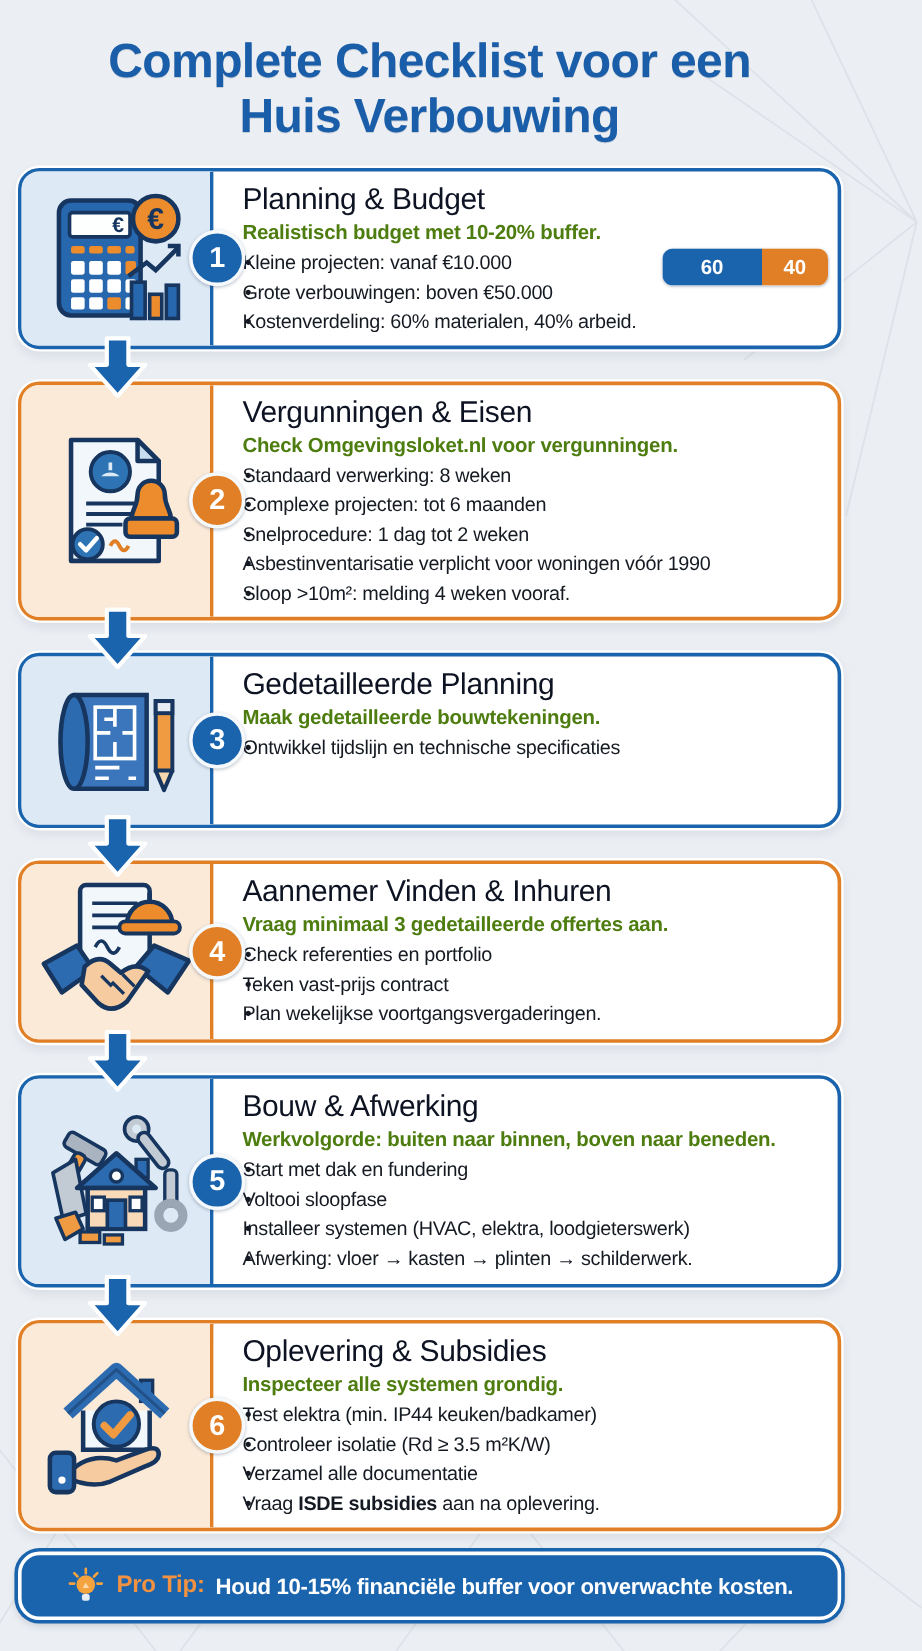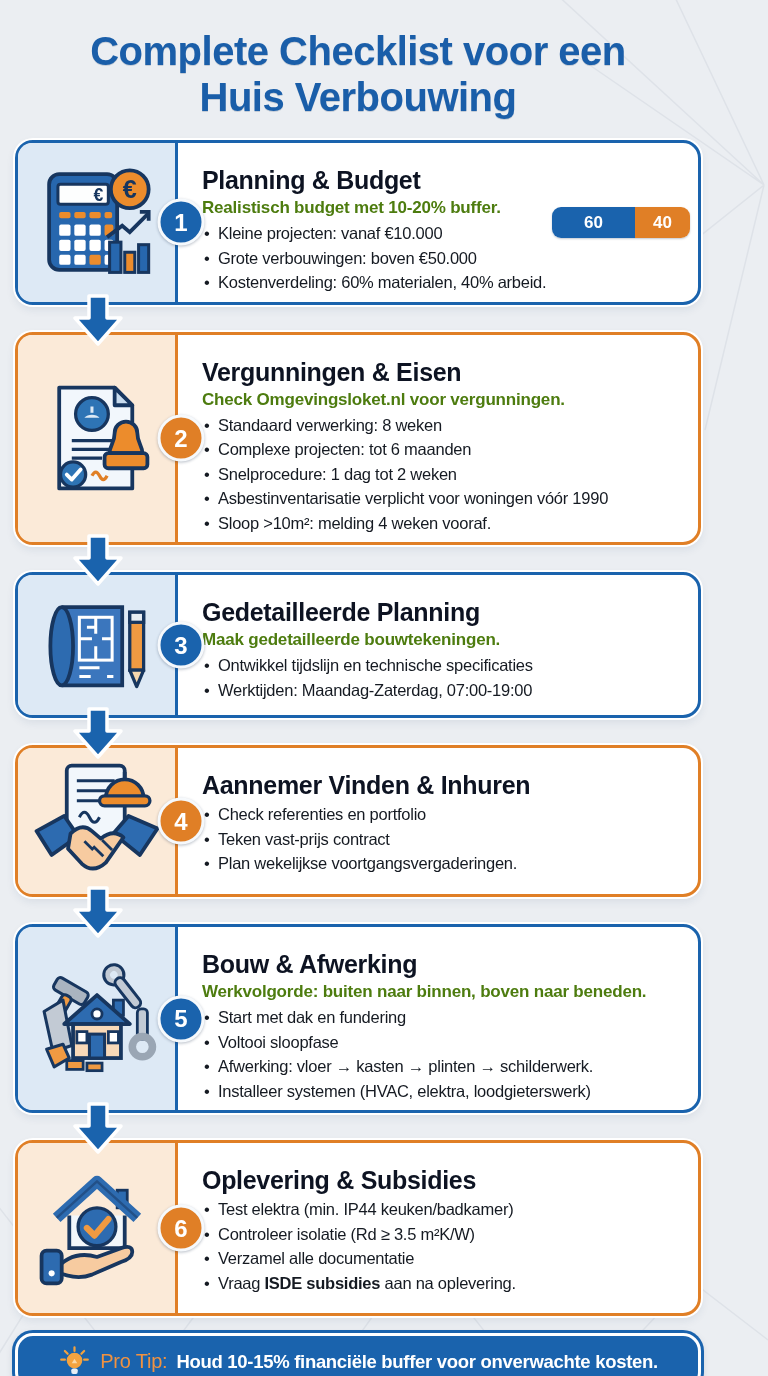--- a/index.html
+++ b/index.html
@@ -60,31 +60,30 @@
     border: 3px solid #f6f9fc;
     color: #fff;
     font-size: 24px; font-weight: 800;
     display: flex; align-items: center; justify-content: center;
     z-index: 3;
     box-shadow: 0 1px 3px rgba(20,40,70,.3);
   }
 
   .content { flex: 1; padding: 7px 10px 7px 24px; position: relative; }
   .content h2 {
-    font-size: 25px; line-height: 29px; margin: 16px 0 2px;
-    font-weight: 700; color: #0d1322; letter-spacing: -0.3px;
+    font-size: 25px; line-height: 29px; margin: 2px 0 2px;
+    font-weight: 400; color: #0d1322; letter-spacing: -0.3px;
   }
   .subtitle {
     font-size: 17px; line-height: 21px; margin: 0 0 3px;
     font-weight: 700; color: #4d7c0f; letter-spacing: -0.2px;
   }
   ul.bullets { list-style: none; }
   ul.bullets li {
     position: relative;
-    padding-left: 16px;
     font-size: 16.5px; line-height: 24.5px;
     color: #151a22; letter-spacing: -0.25px; font-weight: 500;
   }
   ul.bullets li::before { content: "•"; position: absolute; left: 2px; top: 0; }
   .bold-inline { font-weight: 800; }
 
   .ratio-bar {
     position: absolute; top: 64px; right: 8px;
     width: 138px; height: 31px;
     border-radius: 9px; overflow: hidden;
@@ -106,21 +105,21 @@
     width: 686px; height: 57px;
     margin: 17px auto 0;
     background: #1a63ad;
     border: 3px solid #ffffff;
     border-radius: 18px;
     box-shadow: 0 0 0 3px #1a63ad, 0 3px 8px rgba(20,40,70,.25);
     display: flex; align-items: center; justify-content: center;
     gap: 9px;
   }
   .pro-tip svg { width: 33px; height: 33px; flex: 0 0 auto; }
-  .pro-label { color: #f09241; font-weight: 400; font-size: 20px; letter-spacing: -0.2px; text-align: center; }
+  .pro-label { color: #f09241; font-weight: 700; font-size: 20px; letter-spacing: -0.2px; text-align: center; }
   .pro-text  { color: #ffffff; font-weight: 700; font-size: 18.5px; letter-spacing: -0.3px; }
 </style>
 </head>
 <body>
 
 <svg class="bg-pattern" width="768" height="1376" viewBox="0 0 768 1376">
   <g stroke="#dee2e8" stroke-width="1.5" fill="none">
     <path d="M530 -30 L764 185 M764 185 L575 55 M764 185 L655 -45 M764 185 L705 430 M764 185 L620 300"></path>
     <path d="M-30 1170 L130 1376 M70 1240 L-15 1376 M210 1295 L150 1376 M330 1376 L420 1250 L520 1376 M420 1250 L560 1170 M600 1376 L690 1280 L768 1340"></path>
   </g>
@@ -232,21 +231,20 @@
           <rect x="76" y="24" width="11" height="8" fill="#e8edf3" stroke="#17365f" stroke-width="2.6"></rect>
           <path d="M76 70 h11 l-5.5 13 z" fill="#f6d7ae" stroke="#17365f" stroke-width="2.6" stroke-linejoin="round"></path>
         </svg>
       </div>
       <div class="badge">3</div>
       <div class="content">
         <h2>Gedetailleerde Planning</h2>
         <p class="subtitle">Maak gedetailleerde bouwtekeningen.</p>
         <ul class="bullets">
           <li>Ontwikkel tijdslijn en technische specificaties</li>
-          <li>Werktijden: Maandag-Zaterdag, 07:00-19:00</li>
         </ul>
       </div>
     </div>
 
     <div class="arrow-row">
       <svg viewBox="0 0 58 52">
         <path d="M20 2 H38 V24 H52 L29 50 L6 24 H20 Z" fill="#1a63ad" stroke="#ffffff" stroke-width="3.5" stroke-linejoin="round"></path>
       </svg>
     </div>
 
@@ -261,20 +259,21 @@
           <rect x="52" y="30" width="40" height="8" rx="4" fill="#ec8c2c" stroke="#17365f" stroke-width="2.6"></rect>
           <path d="M2 58 l22 -12 11 16 -21 15 z" fill="#2d6bb0" stroke="#17365f" stroke-width="3" stroke-linejoin="round"></path>
           <path d="M98 56 l-23 -10 -12 14 21 17 z" fill="#2d6bb0" stroke="#17365f" stroke-width="3" stroke-linejoin="round"></path>
           <path d="M29 60 q9 -9 17 -2 l7 6 q10 -8 18 -1 l-14 20 q-10 9 -19 1 l-11 -12 z" fill="#f7cba0" stroke="#17365f" stroke-width="3" stroke-linejoin="round"></path>
           <path d="M47 70 l8 8 M54 65 l8 8 M40 66 l7 7" fill="none" stroke="#17365f" stroke-width="2.2"></path>
         </svg>
       </div>
       <div class="badge">4</div>
       <div class="content">
         <h2>Aannemer Vinden &amp; Inhuren</h2>
+        <p class="subtitle">Vraag minimaal 3 gedetailleerde offertes aan.</p>
         <ul class="bullets">
           <li>Check referenties en portfolio</li>
           <li>Teken vast-prijs contract</li>
           <li>Plan wekelijkse voortgangsvergaderingen.</li>
         </ul>
       </div>
     </div>
 
     <div class="arrow-row">
       <svg viewBox="0 0 58 52">
@@ -309,22 +308,22 @@
           <rect x="42" y="85" width="12" height="6" fill="#f09a42" stroke="#17365f" stroke-width="2.2"></rect>
         </svg>
       </div>
       <div class="badge">5</div>
       <div class="content">
         <h2>Bouw &amp; Afwerking</h2>
         <p class="subtitle">Werkvolgorde: buiten naar binnen, boven naar beneden.</p>
         <ul class="bullets">
           <li>Start met dak en fundering</li>
           <li>Voltooi sloopfase</li>
+          <li>Installeer systemen (HVAC, elektra, loodgieterswerk)</li>
           <li>Afwerking: vloer → kasten → plinten → schilderwerk.</li>
-          <li>Installeer systemen (HVAC, elektra, loodgieterswerk)</li>
         </ul>
       </div>
     </div>
 
     <div class="arrow-row">
       <svg viewBox="0 0 58 52">
         <path d="M20 2 H38 V24 H52 L29 50 L6 24 H20 Z" fill="#1a63ad" stroke="#ffffff" stroke-width="3.5" stroke-linejoin="round"></path>
       </svg>
     </div>
 
@@ -338,20 +337,21 @@
           <circle cx="50" cy="49" r="15" fill="#2d6bb0" stroke="#17365f" stroke-width="2.6"></circle>
           <path d="M42 50 l6 6 11 -13" fill="none" stroke="#f09a42" stroke-width="5" stroke-linecap="round" stroke-linejoin="round"></path>
           <path d="M16 84 q14 -17 34 -11 l19 -7 q9 -3 9 3 q0 5 -9 8 l-23 10 q-13 5 -30 -3 z" fill="#f7cba0" stroke="#17365f" stroke-width="3" stroke-linejoin="round"></path>
           <rect x="6" y="68" width="16" height="26" rx="4" fill="#2d6bb0" stroke="#17365f" stroke-width="3"></rect>
           <circle cx="14" cy="86" r="2.4" fill="#ffffff"></circle>
         </svg>
       </div>
       <div class="badge">6</div>
       <div class="content">
         <h2>Oplevering &amp; Subsidies</h2>
+        <p class="subtitle">Inspecteer alle systemen grondig.</p>
         <ul class="bullets">
           <li>Test elektra (min. IP44 keuken/badkamer)</li>
           <li>Controleer isolatie (Rd ≥ 3.5 m²K/W)</li>
           <li>Verzamel alle documentatie</li>
           <li>
             <span>Vraag </span><span class="bold-inline">ISDE subsidies</span><span> aan na oplevering.</span>
           </li>
         </ul>
       </div>
     </div>

